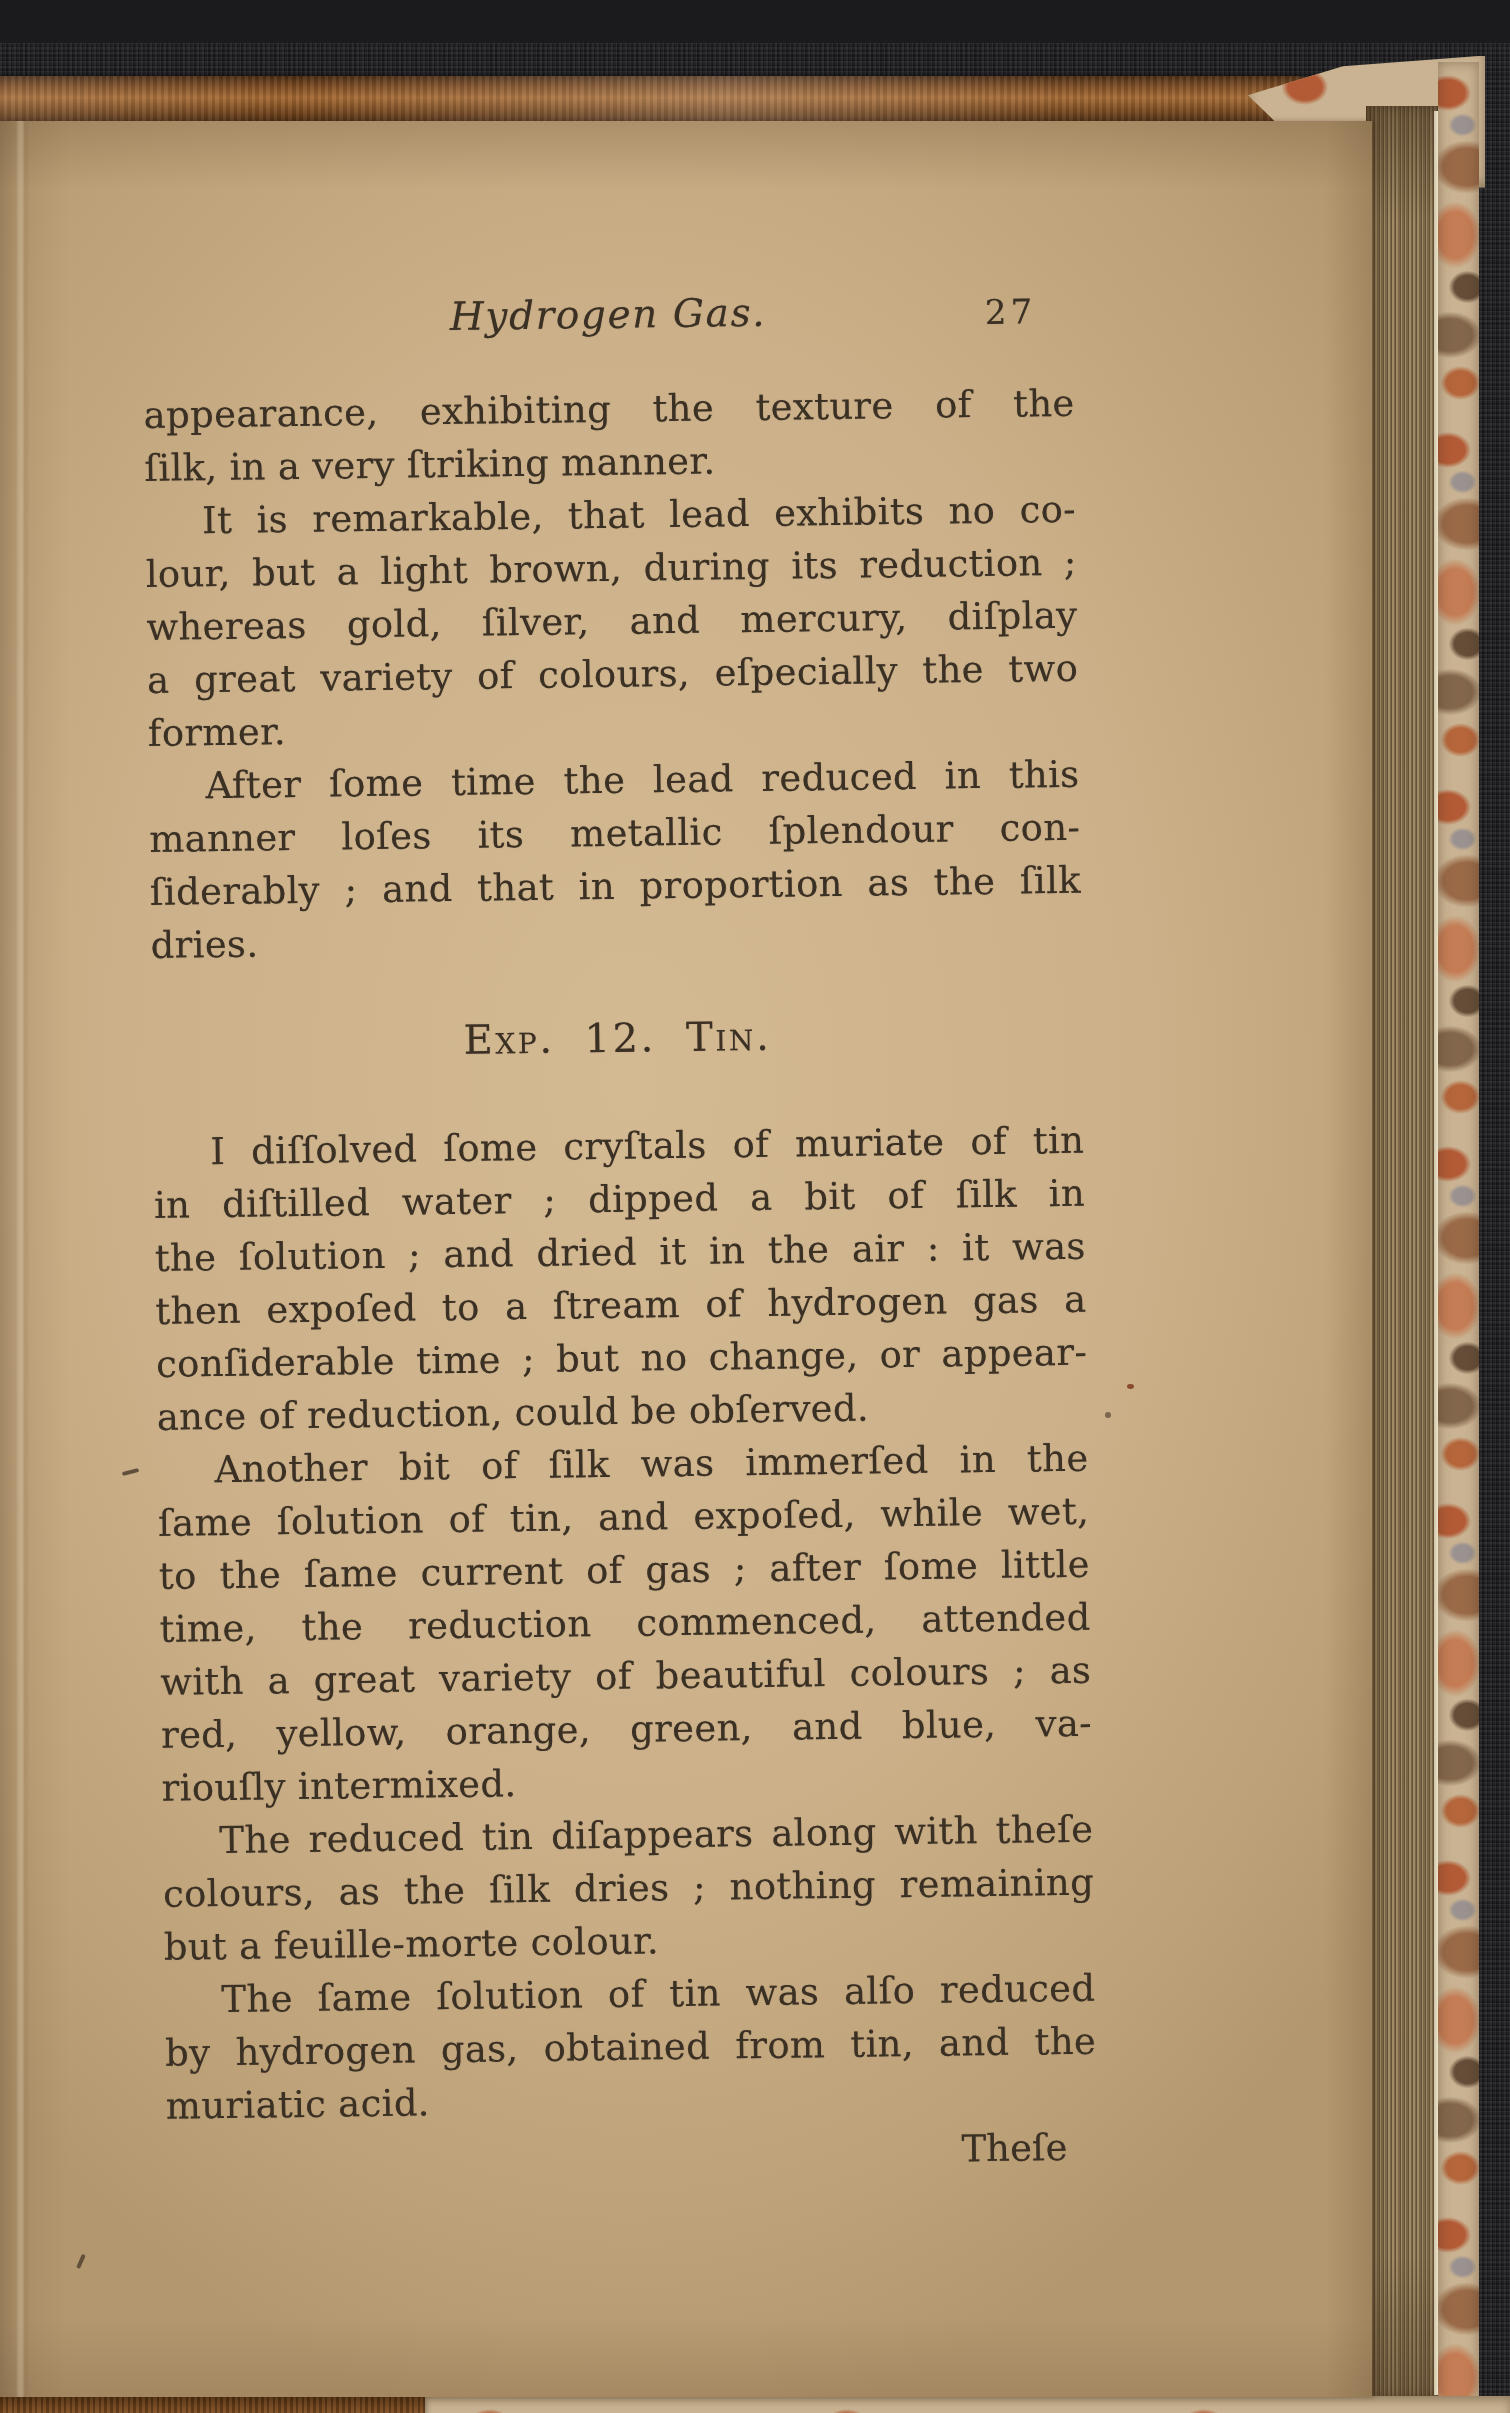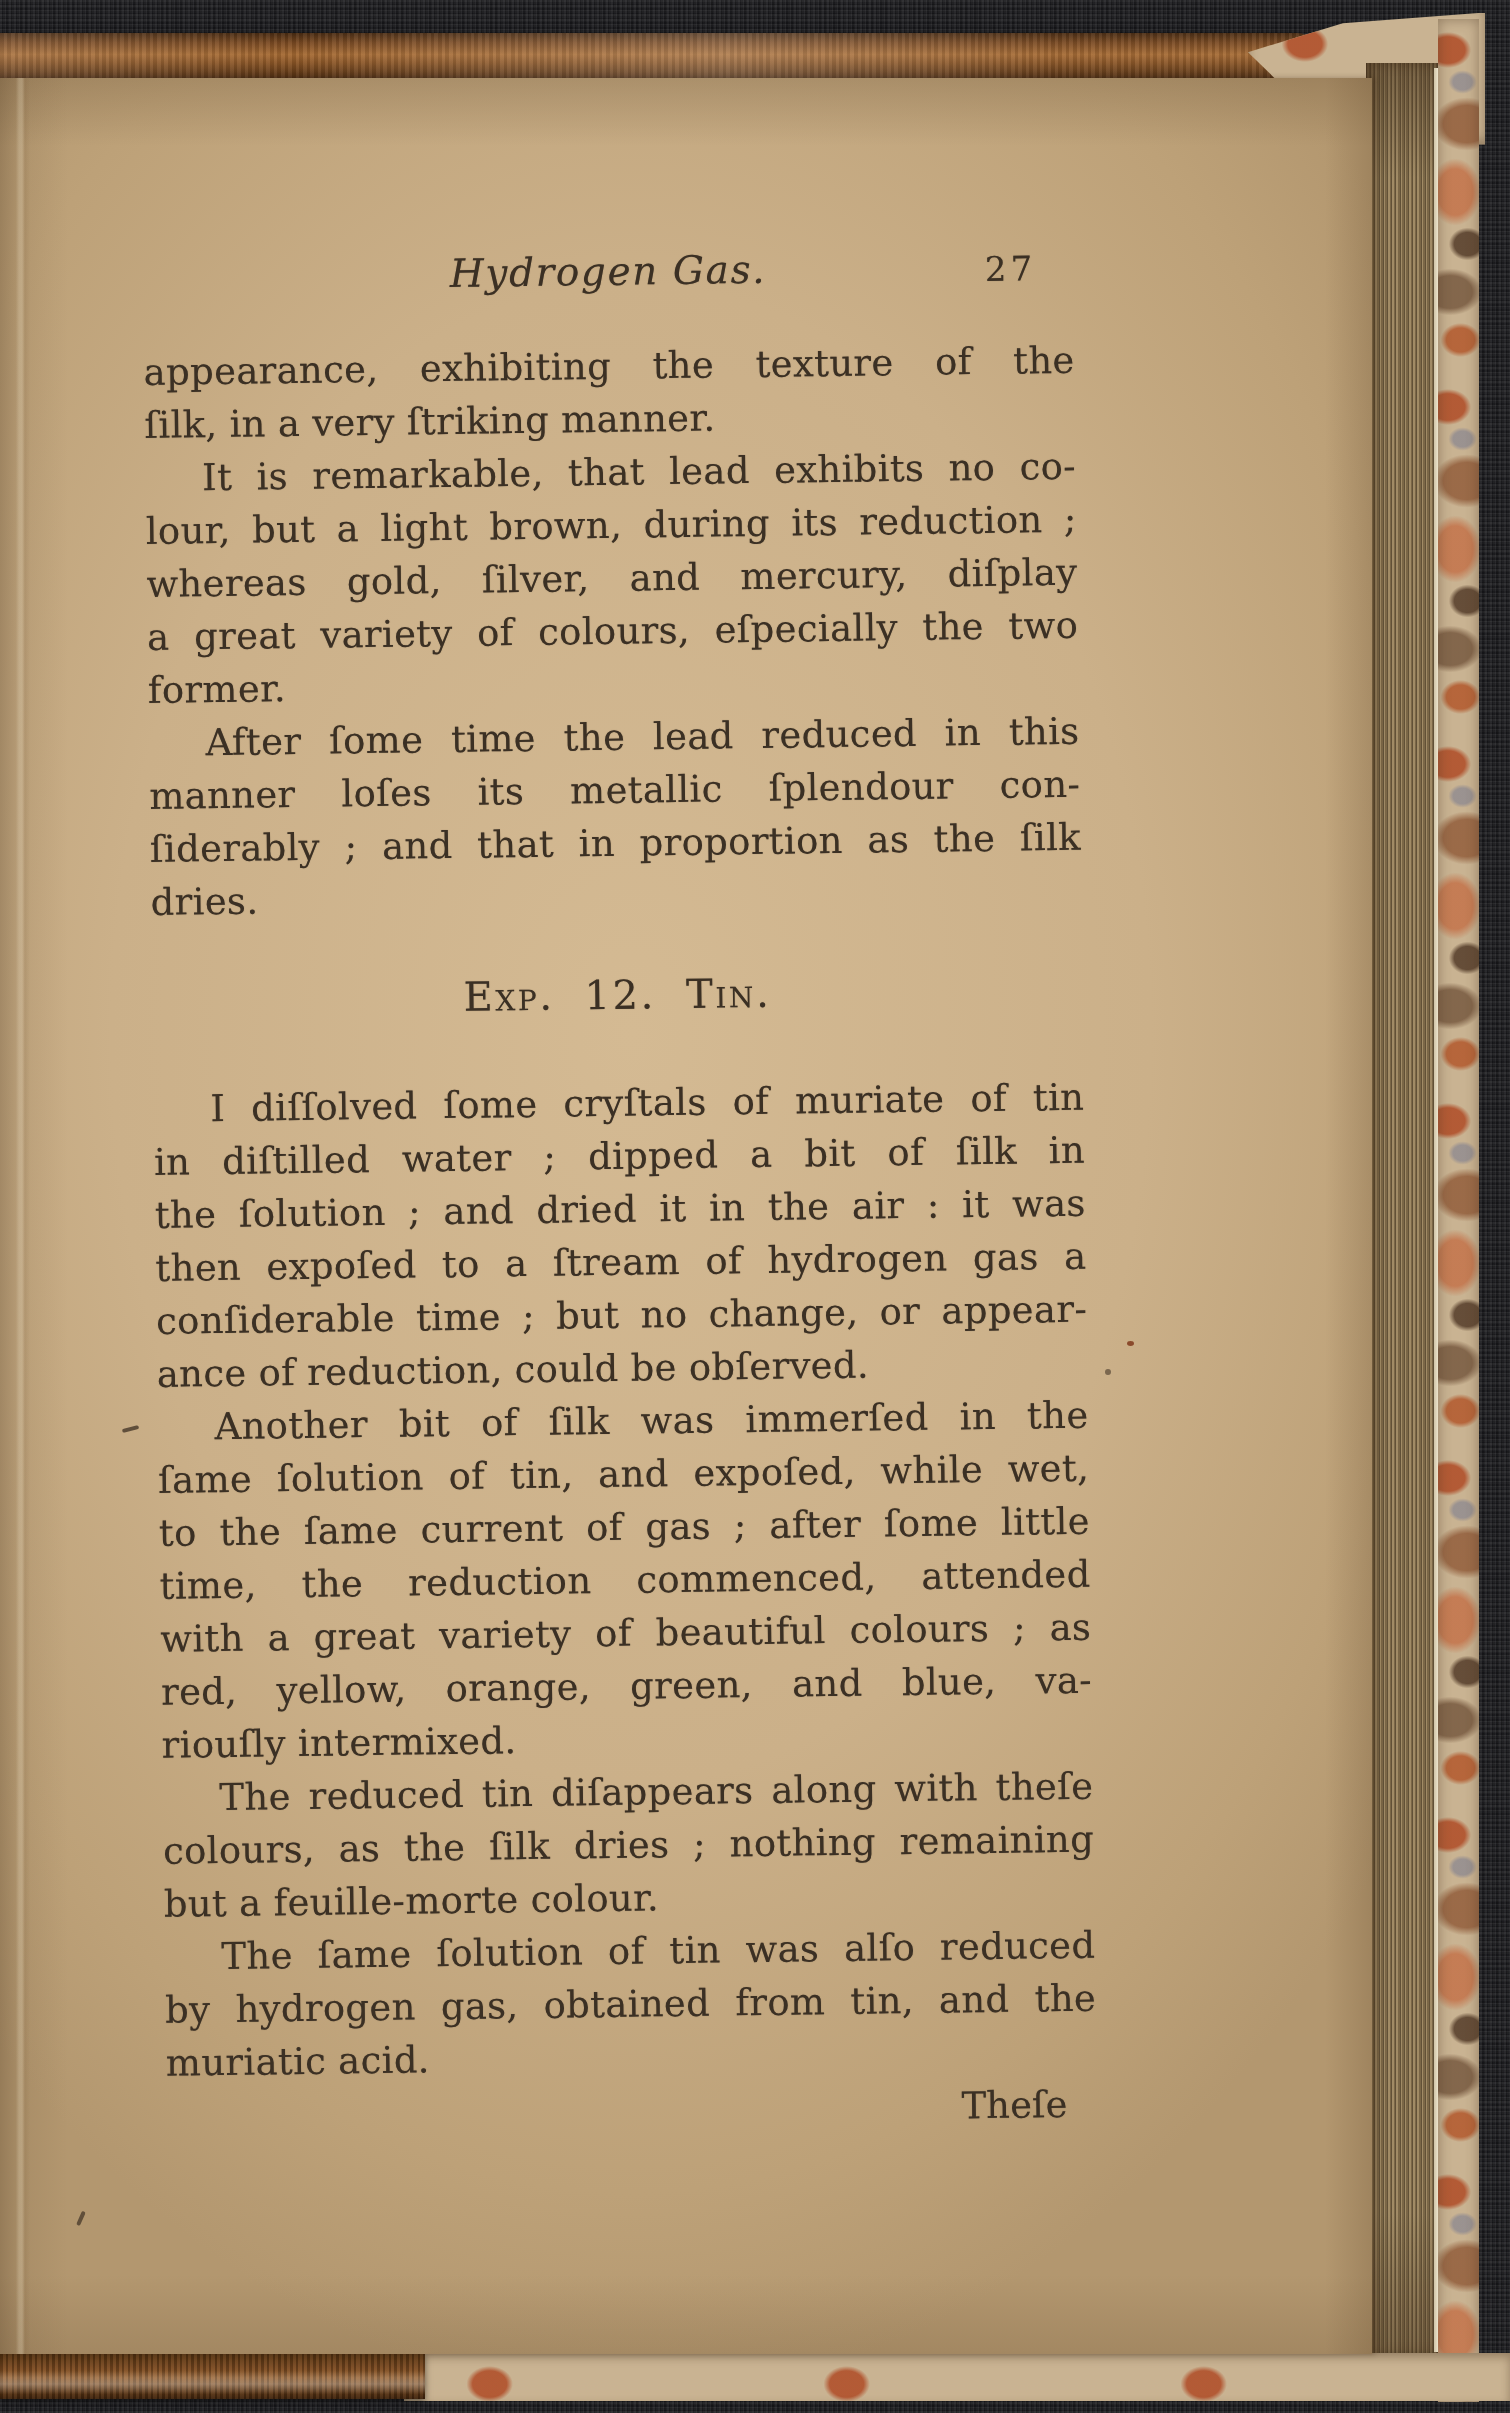--- a/index.html
+++ b/index.html
@@ -9,20 +9,21 @@
     font-family:"DejaVu Serif","Liberation Serif",serif;
     background:#1b1b1e;
   }
   
   .scene{
     position:absolute;inset:0;
     background-color:#1b1b1e;
     background-image:
       repeating-linear-gradient(90deg, rgba(255,255,255,0.055) 0 1.6px, rgba(0,0,0,0.12) 1.6px 3.1px, rgba(255,255,255,0.015) 3.1px 4.7px),
       repeating-linear-gradient(0deg, rgba(255,255,255,0.05) 0 1.6px, rgba(0,0,0,0.14) 1.6px 3.1px, rgba(255,255,255,0.012) 3.1px 4.7px);
+    margin-top: 43px;
   }
   
   .leather-top{
     position:absolute;left:0;top:32.5px;width:1321px;height:48px;
     border-radius:0 24px 24px 0;
     background:
       linear-gradient(90deg, rgba(255,255,255,0.10), rgba(255,255,255,0) 22%, rgba(255,255,255,0.16) 55%, rgba(255,255,255,0.02) 80%),
       repeating-linear-gradient(90deg, rgba(0,0,0,0.10) 0 3.7px, rgba(255,255,255,0.05) 3.7px 7.3px),
       linear-gradient(180deg,#4a2c12 0%,#7a4a22 20%,#a56a33 45%,#8a5526 62%,#5c3616 88%,#3f2410 100%);
     box-shadow:0 4.2px 8.4px rgba(0,0,0,0.55);

